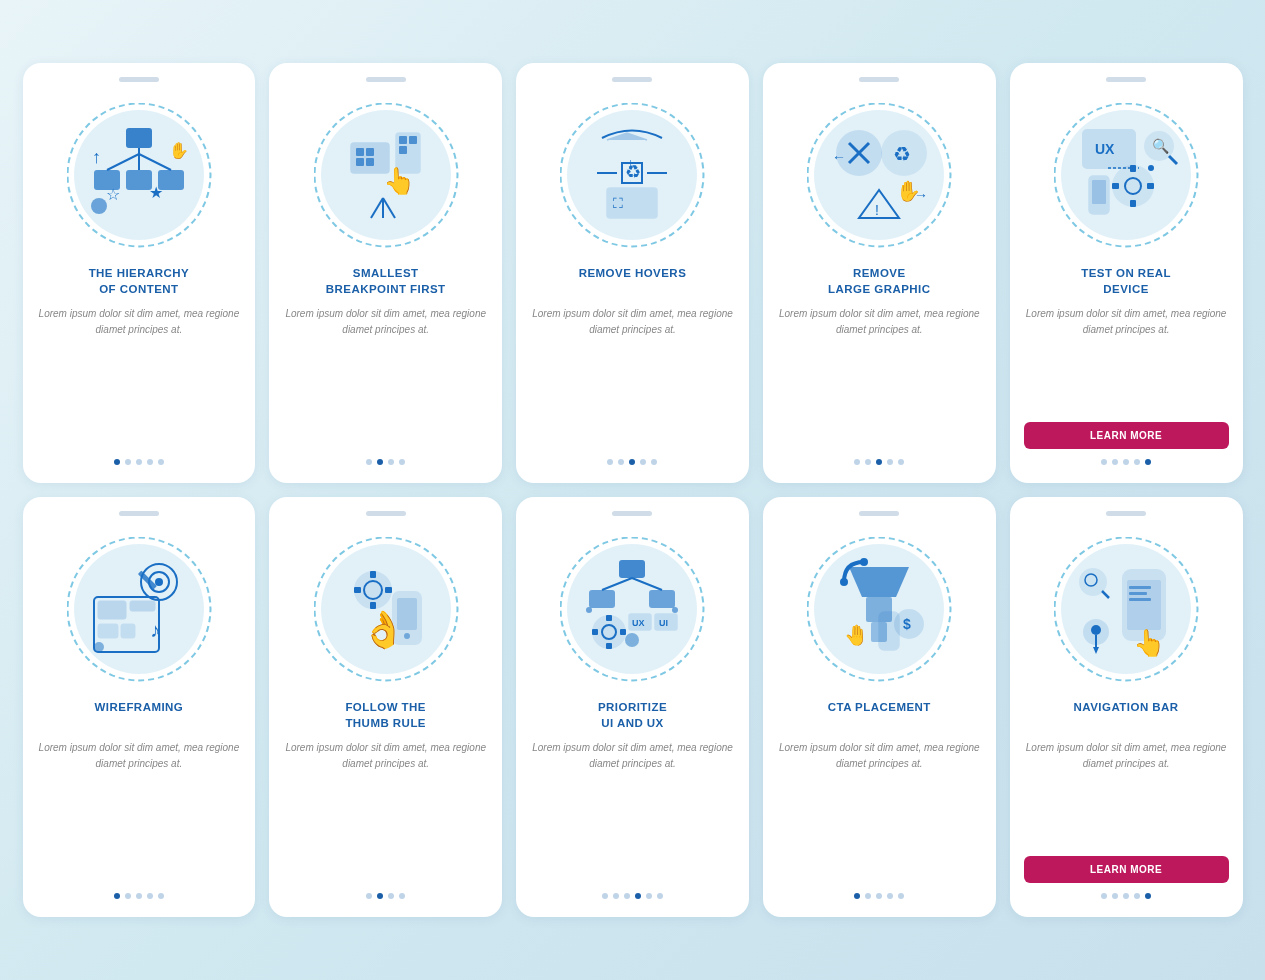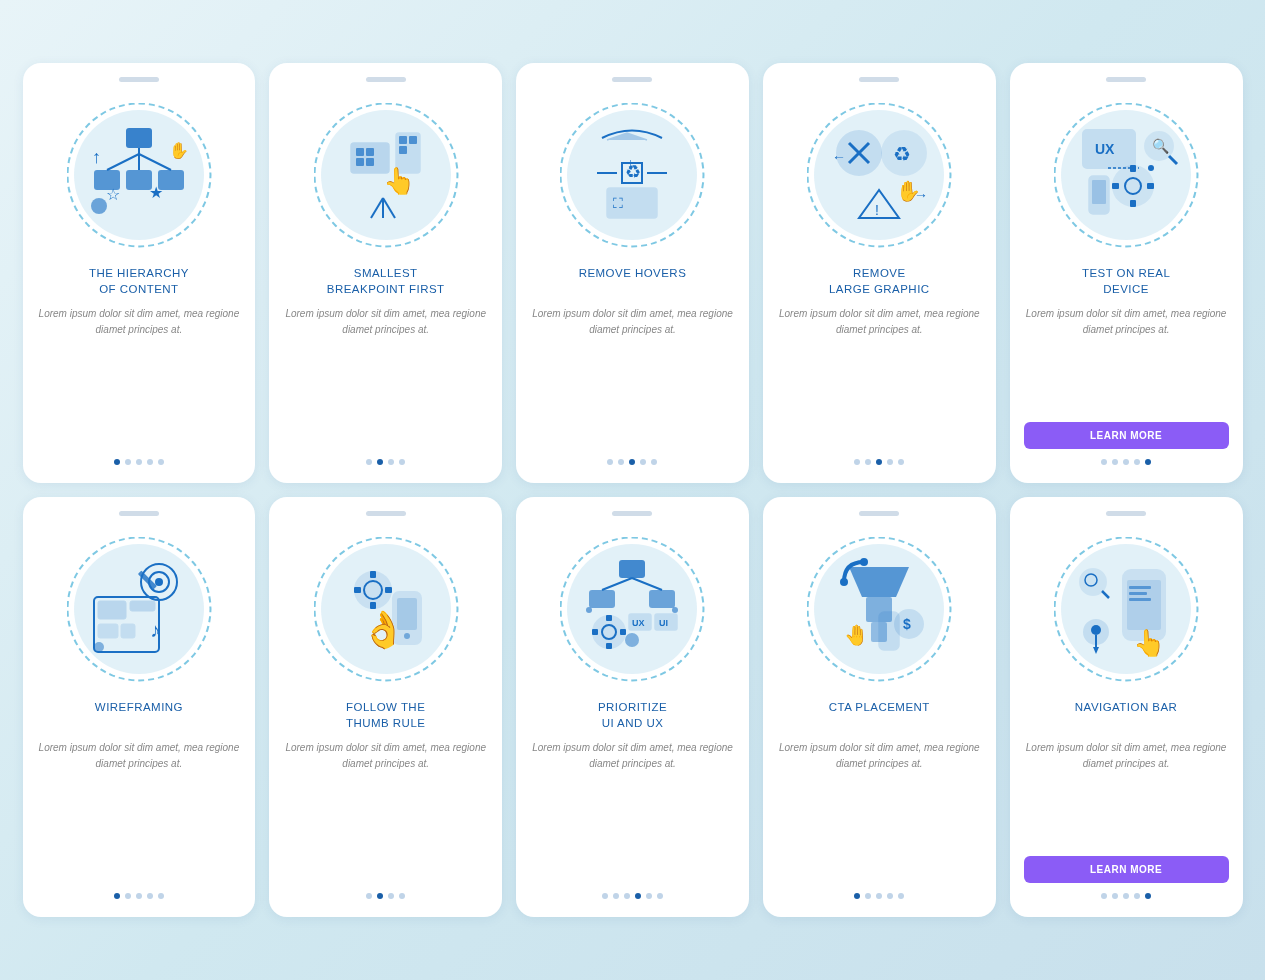--- a/index.html
+++ b/index.html
@@ -66,21 +66,21 @@
       top: 50%;
       left: 50%;
       transform: translate(-50%, -50%);
     }
     .icon-svg {
       position: relative;
       z-index: 2;
     }
     .card-title {
       font-size: 11.5px;
-      font-weight: 400;
+      font-weight: 700;
       color: #1a5fa8;
       text-transform: uppercase;
       text-align: center;
       letter-spacing: 0.04em;
       margin-bottom: 8px;
       line-height: 1.35;
       min-height: 32px;
     }
     .card-body {
       font-size: 10px;
@@ -101,21 +101,21 @@
       width: 6px;
       height: 6px;
       border-radius: 50%;
       background: #c0d4e8;
     }
     .dot.active {
       background: #1a5fa8;
     }
     .learn-btn {
       margin-top: 10px;
-      background: #8b5cf6;
+      background: #be185d;
       color: #fff;
       border: none;
       border-radius: 6px;
       padding: 8px 18px;
       font-size: 10px;
       font-weight: 700;
       letter-spacing: 0.05em;
       cursor: pointer;
       text-transform: uppercase;
       width: 100%;

